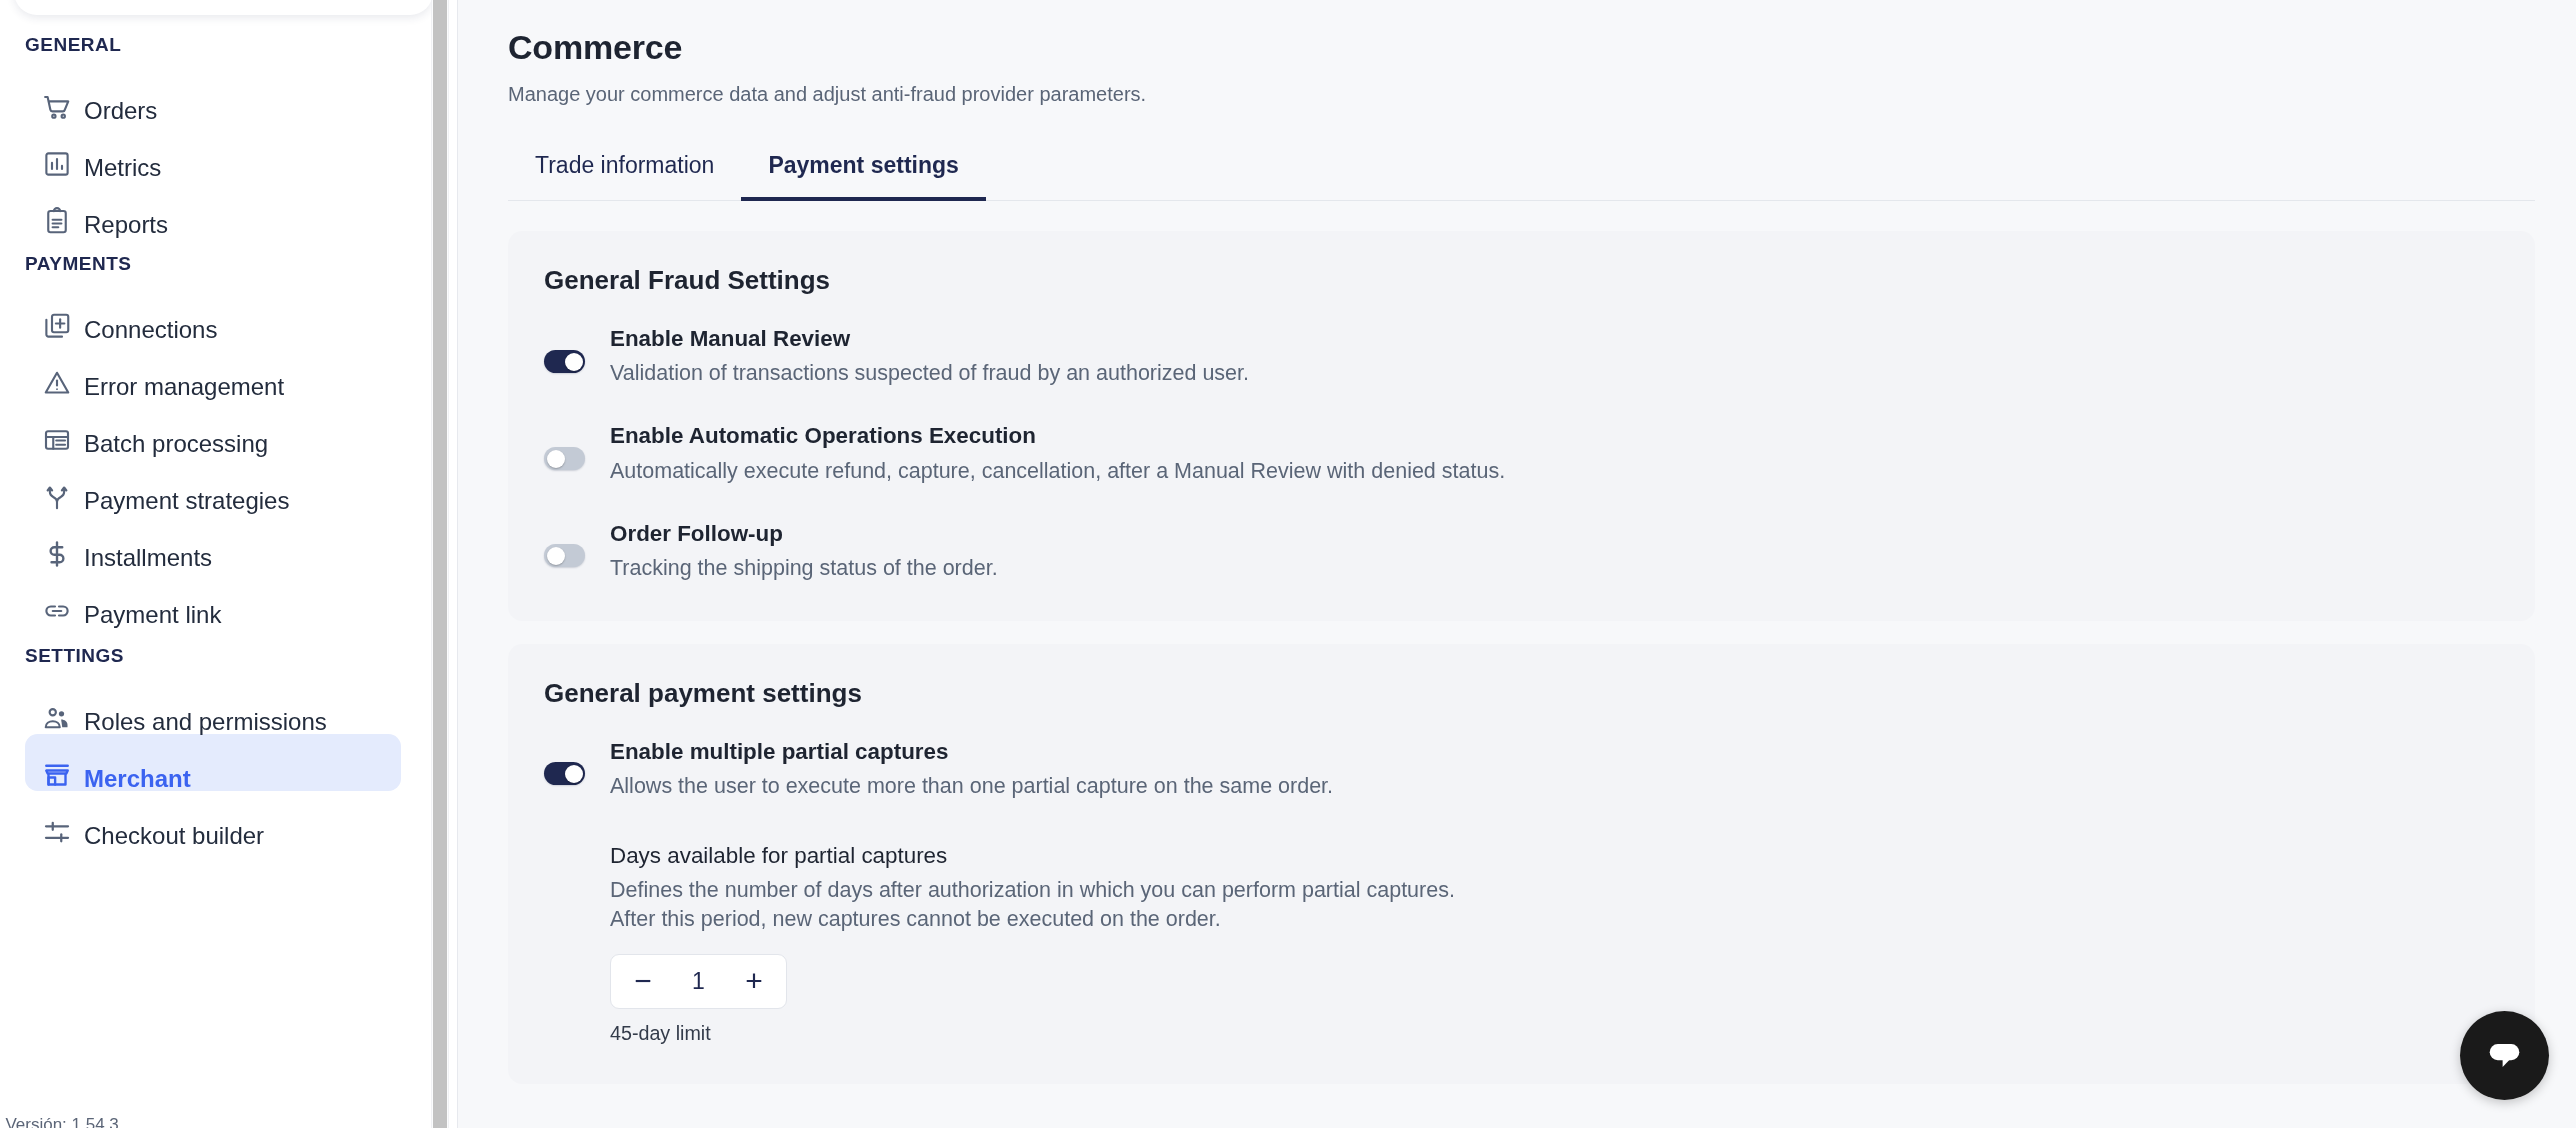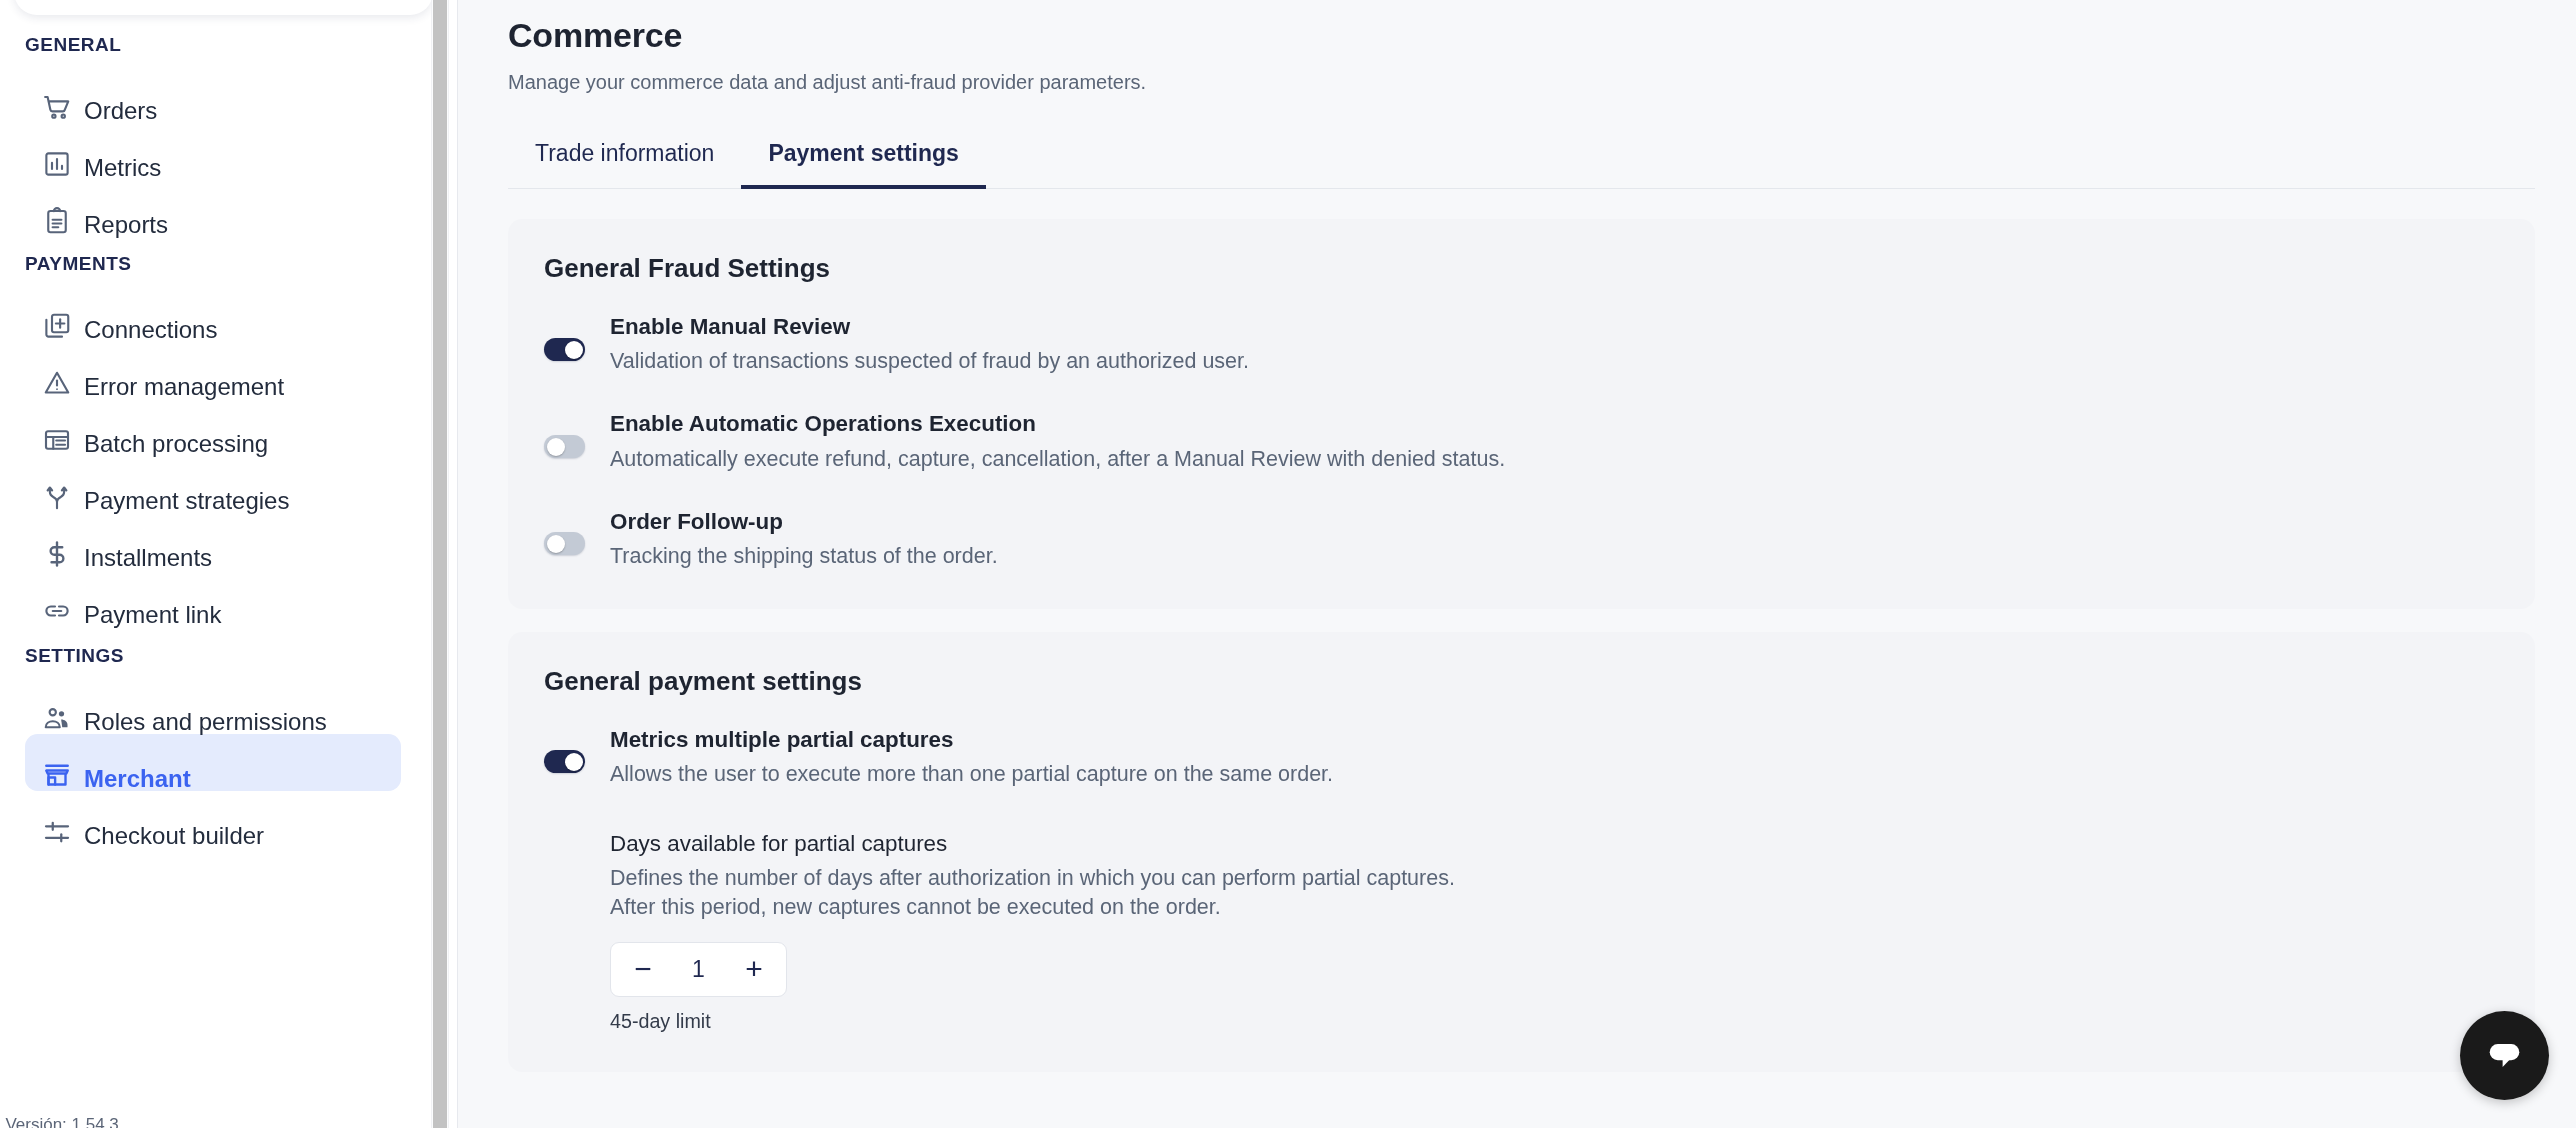--- a/index.html
+++ b/index.html
@@ -122,21 +122,21 @@
     overflow: hidden;
     padding: 0 0 0 0;
   }
   .main-inner { padding: 0 41px 0 50px; }
 
   .page-title {
     font-size: 34px;
     font-weight: 700;
     color: #1e2431;
     letter-spacing: -0.2px;
-    padding-top: 16px;
+    padding-top: 28px;
     line-height: 39px;
   }
   .page-subtitle {
     margin-top: 14.3px;
     font-size: 20px;
     color: #5a6577;
     line-height: 27px;
   }
 
   .tabs {
@@ -502,21 +502,21 @@
         </section>
 
         <section class="card">
           <div class="card-title sub">General payment settings</div>
 
           <div class="setting-row">
             <div class="switch on">
               <span class="knob"></span>
             </div>
             <div class="setting-text">
-              <div class="setting-label">Metrics multiple partial captures</div>
+              <div class="setting-label">Enable multiple partial captures</div>
               <div class="setting-desc">Allows the user to execute more than one partial capture on the same order.</div>
             </div>
           </div>
 
           <div class="field-block">
             <div class="field-label">Days available for partial captures</div>
             <div class="field-desc">Defines the number of days after authorization in which you can perform partial captures.</div>
             <div class="field-desc" style="margin-top:0">After this period, new captures cannot be executed on the order.</div>
 
             <div class="stepper">

